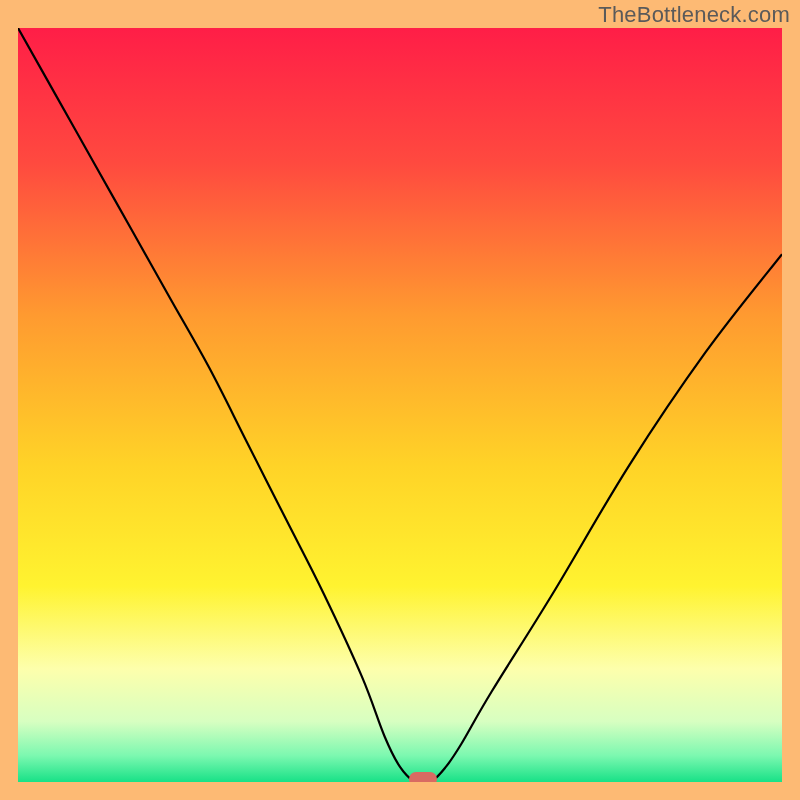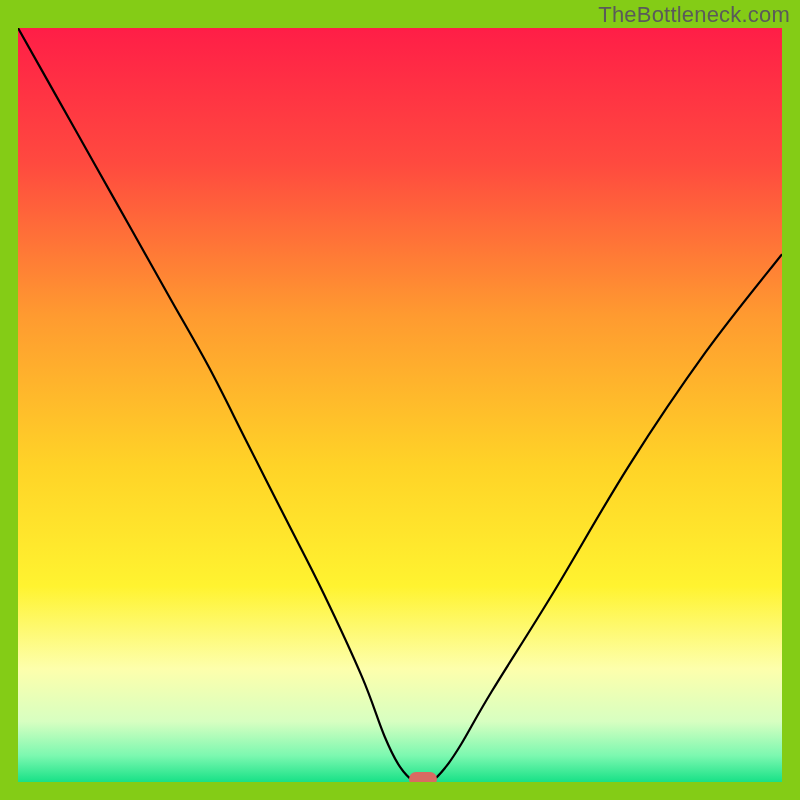--- a/index.html
+++ b/index.html
@@ -8,21 +8,21 @@
     width: 800px;
     height: 800px;
     background: #000;
     overflow: hidden;
     font-family: Arial, Helvetica, sans-serif;
   }
   .frame {
     position: relative;
     width: 800px;
     height: 800px;
-    background: #84cc16;
+    background: #fdba74;
   }
   .watermark {
     position: absolute;
     top: 2px;
     right: 10px;
     color: #5a5a5a;
     font-size: 22px;
     font-weight: 500;
     letter-spacing: 0.2px;
     z-index: 20;

